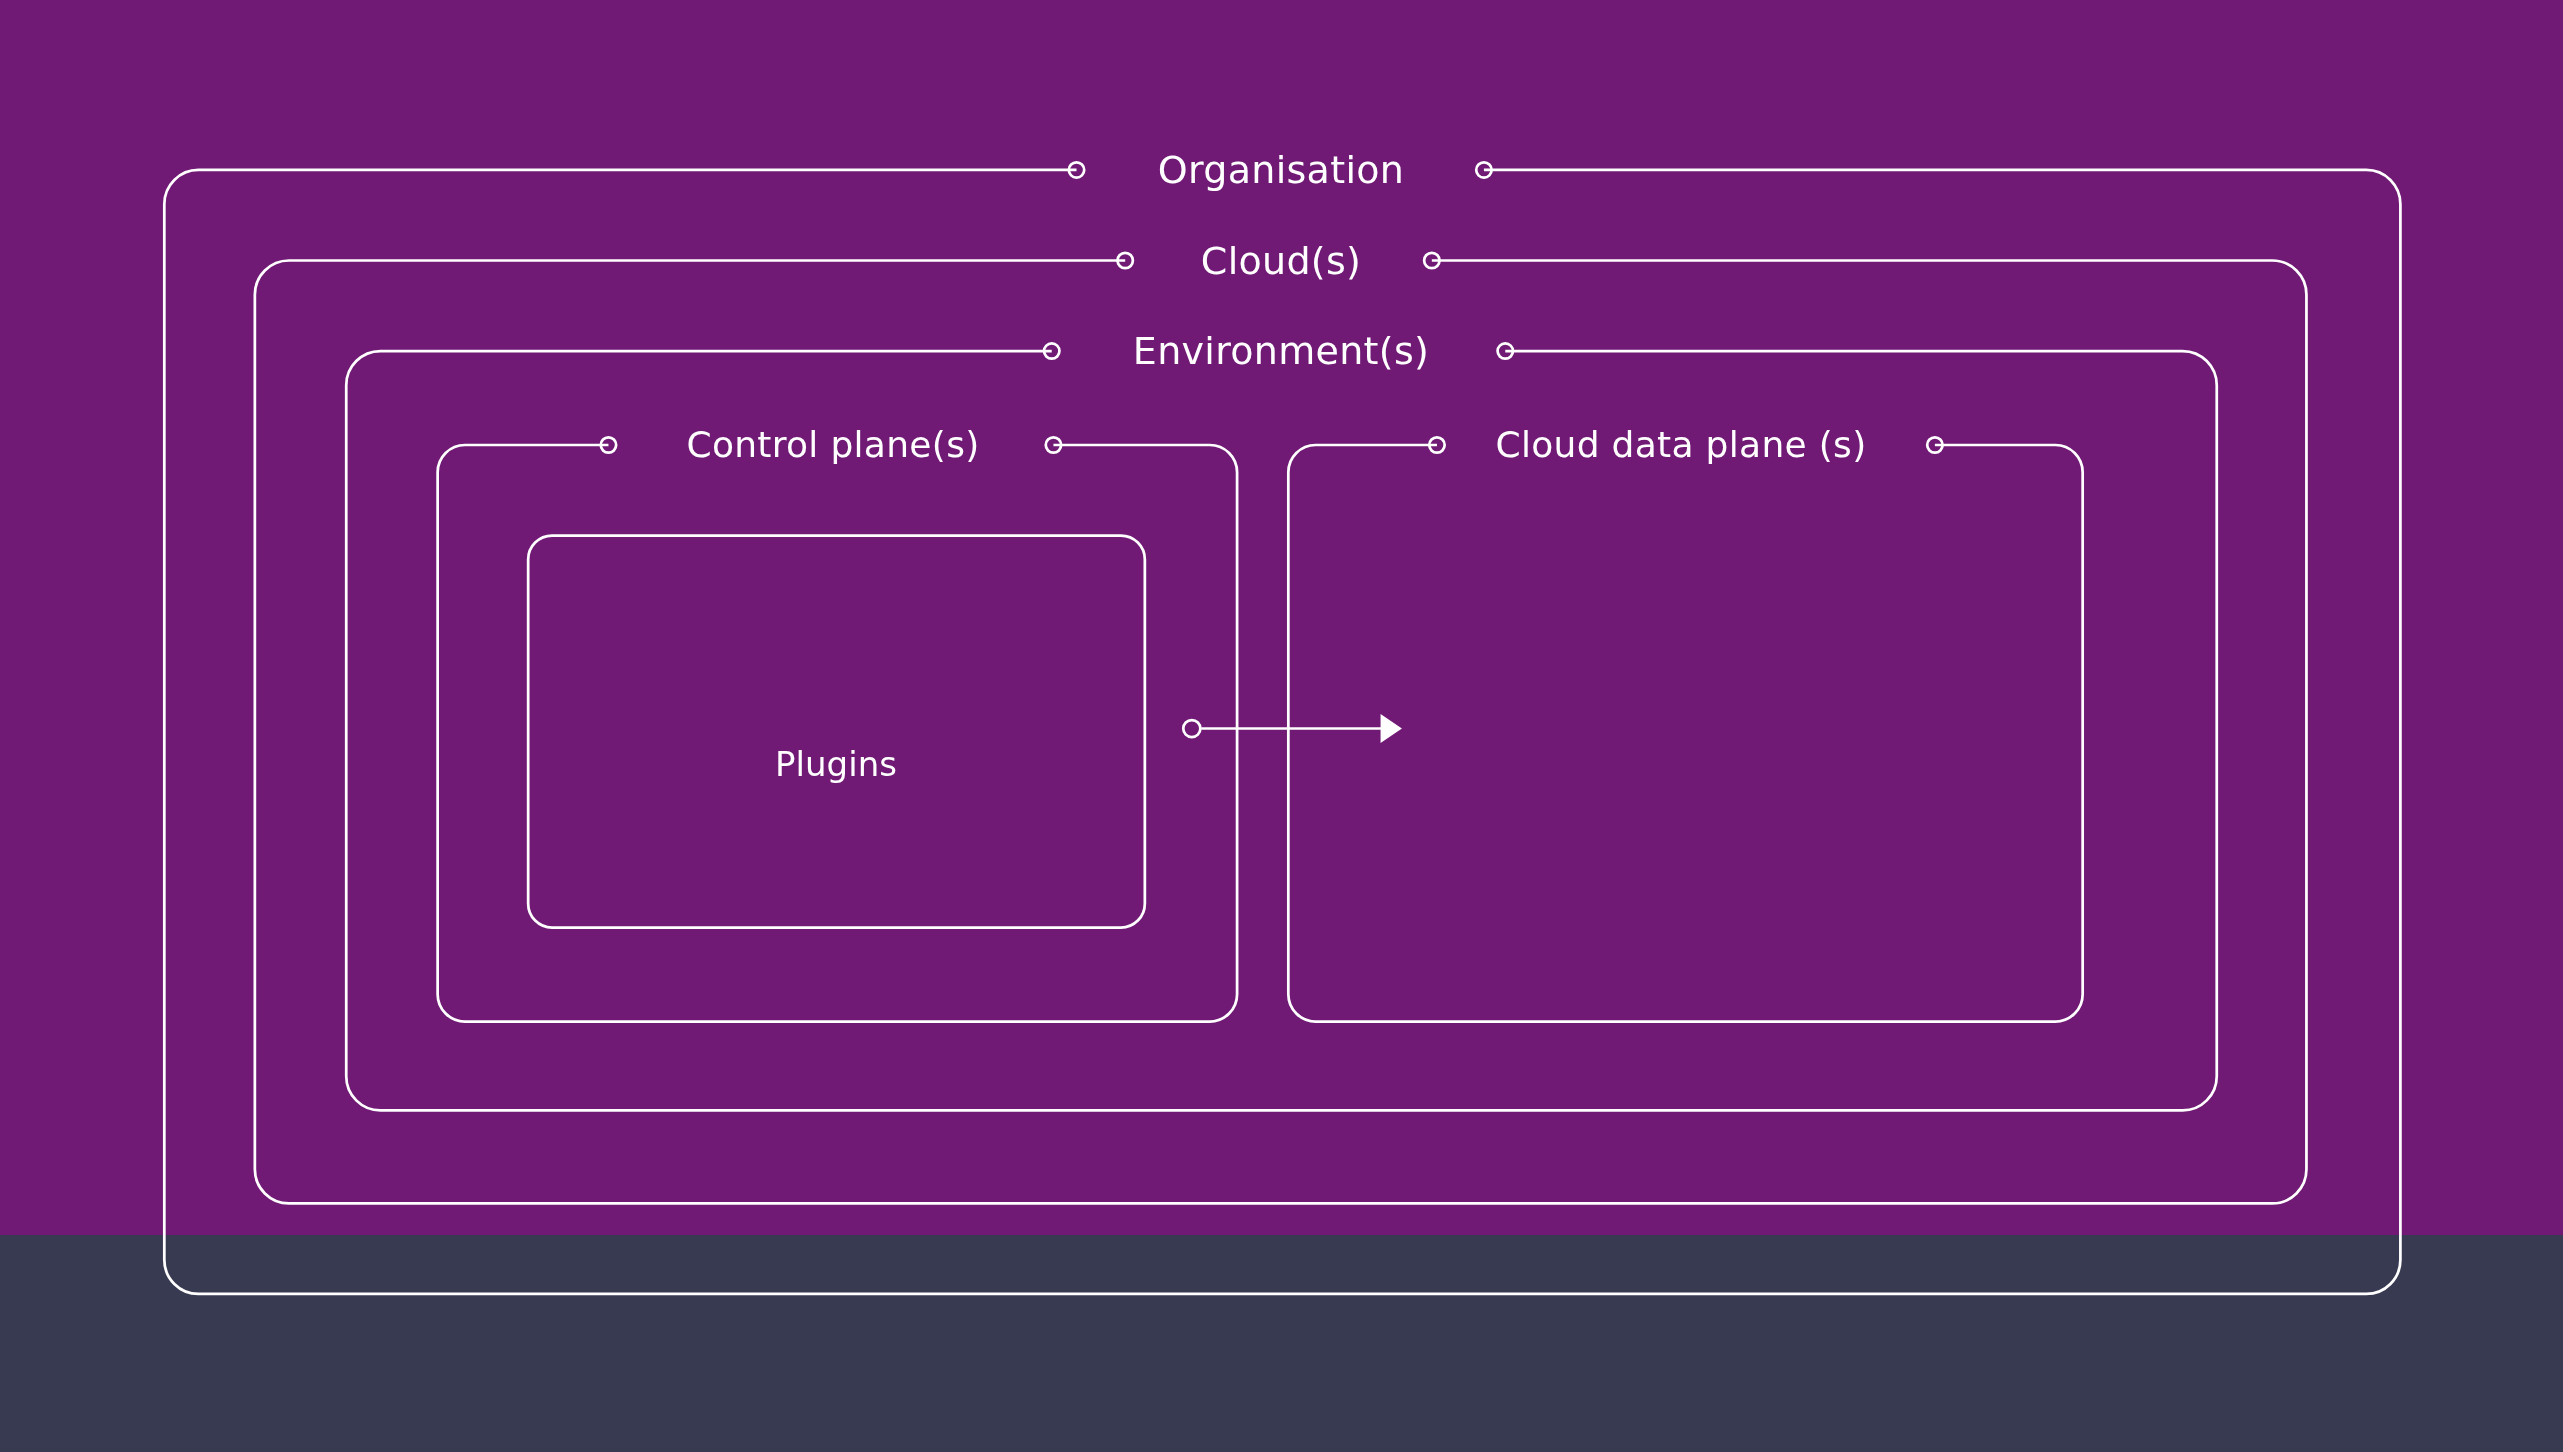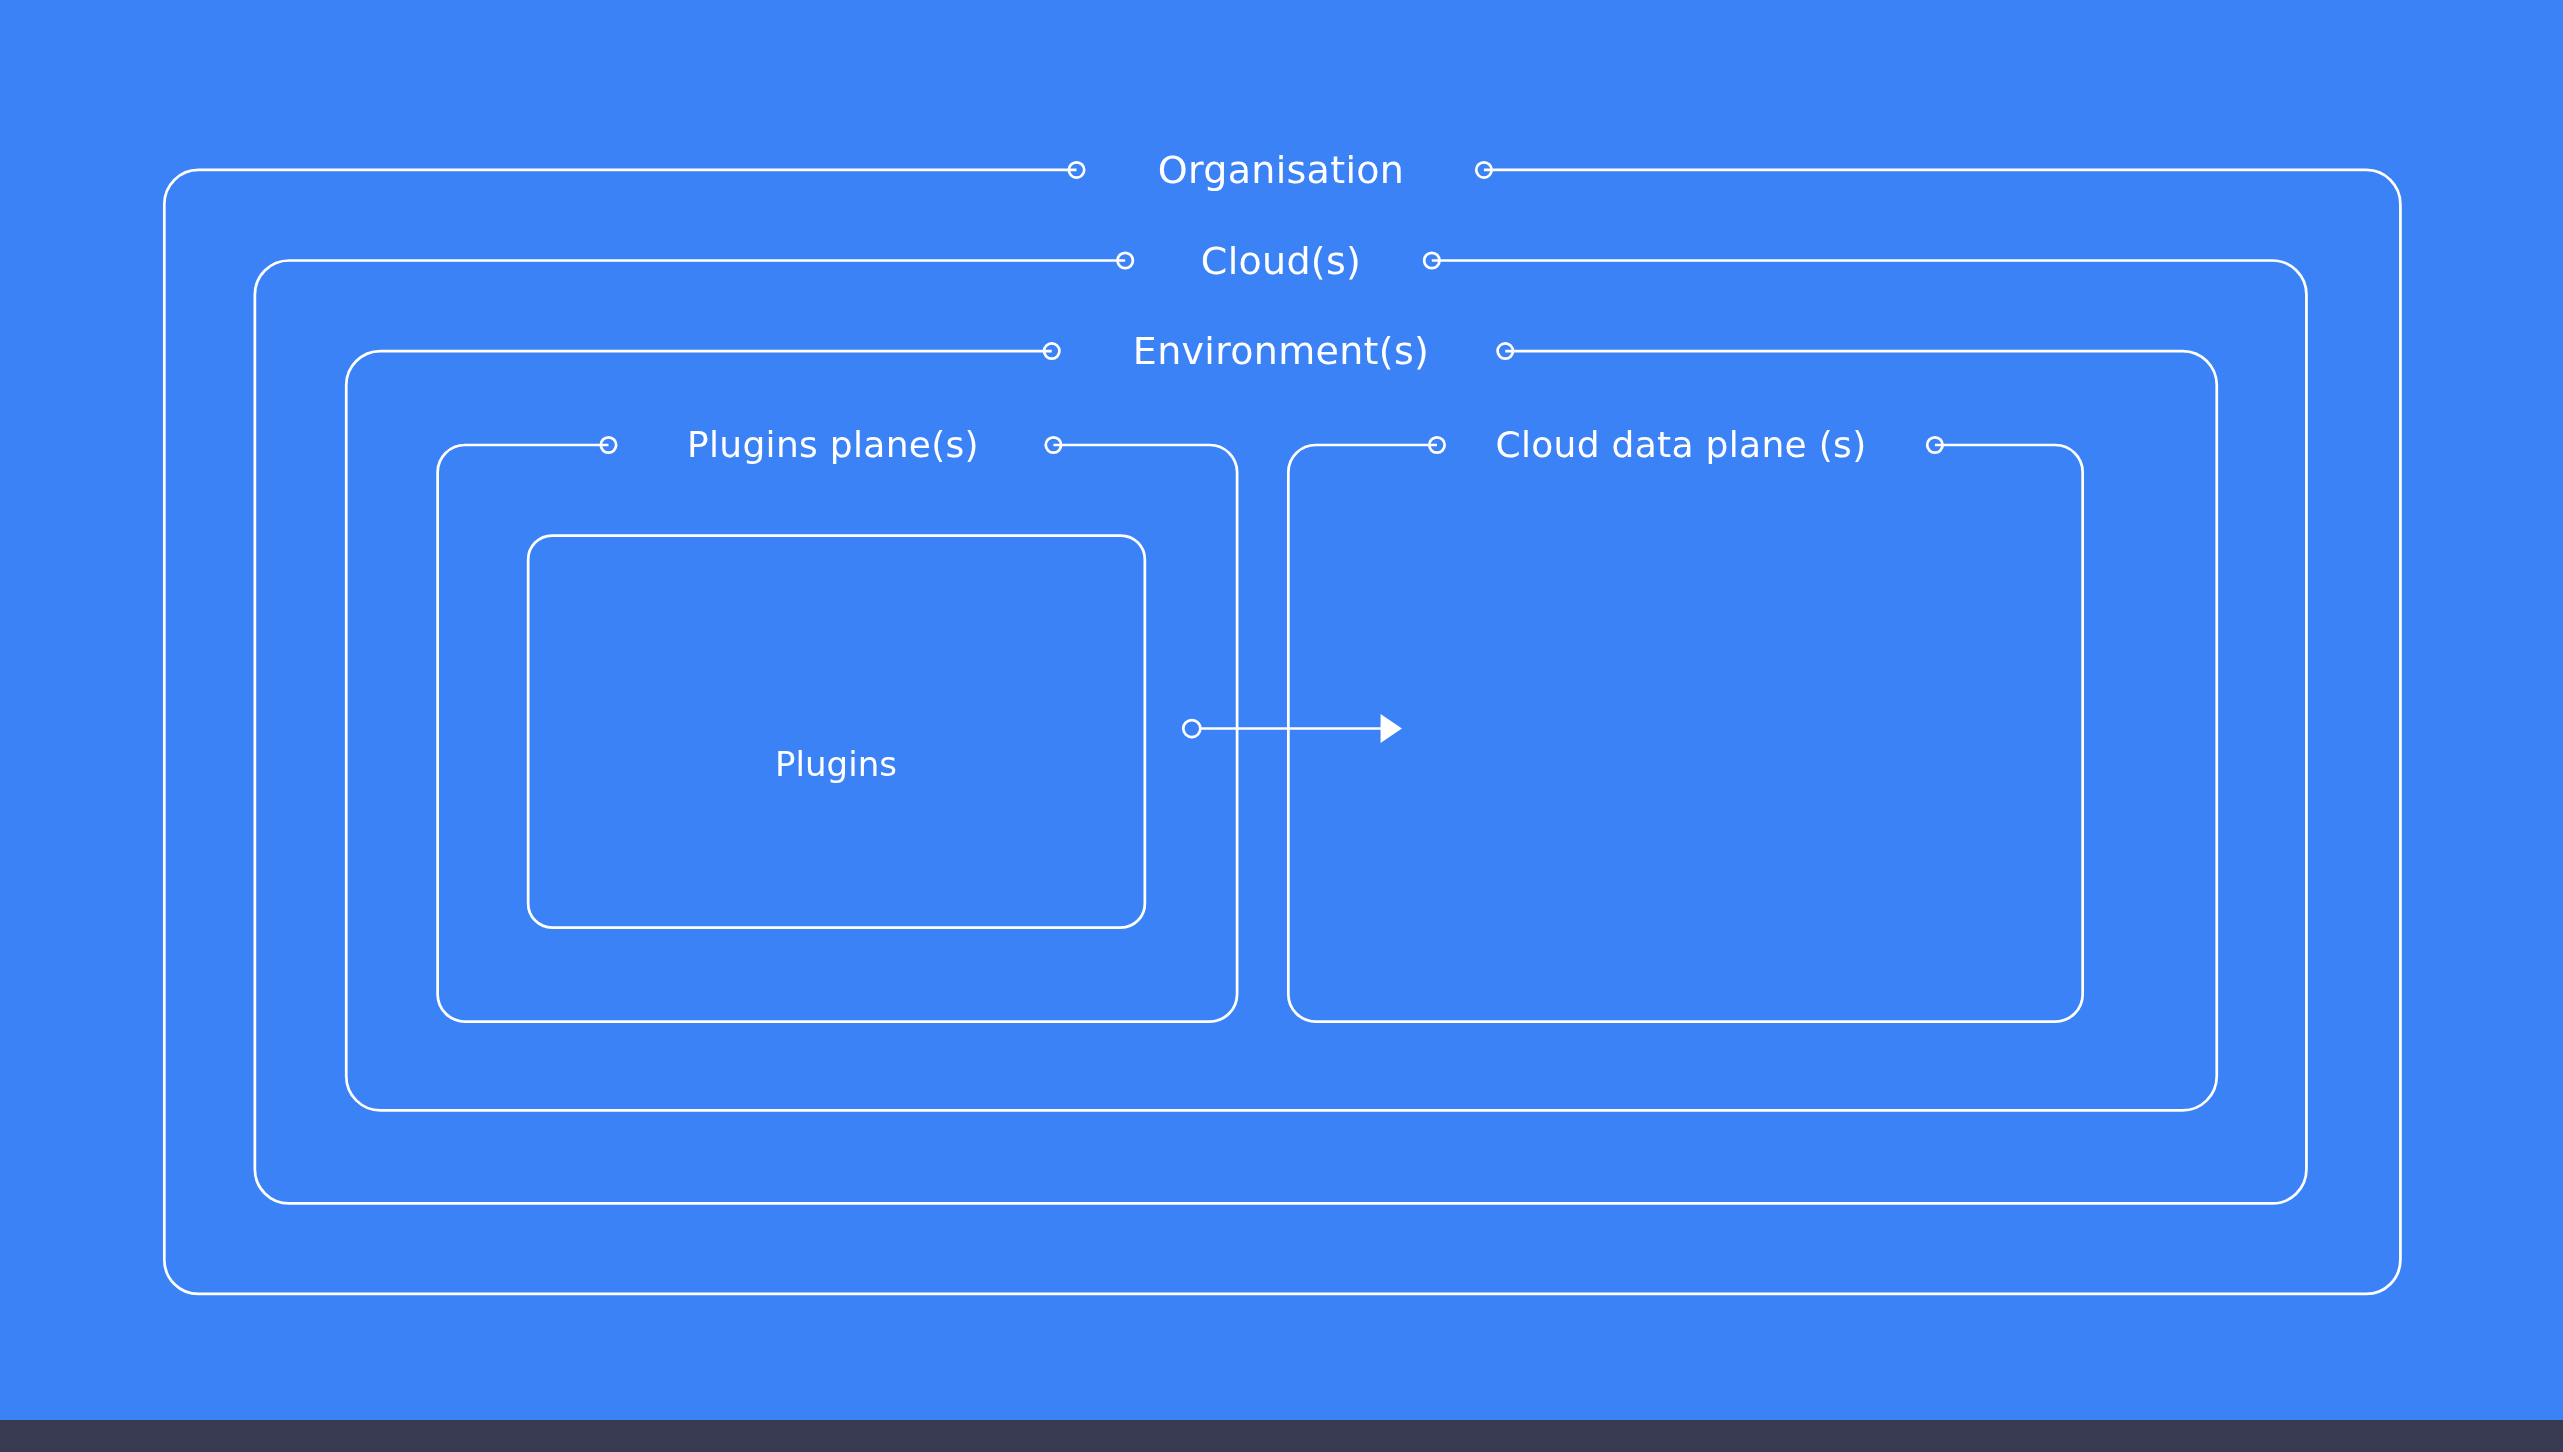--- a/index.html
+++ b/index.html
@@ -10,22 +10,22 @@
   }
   body {
     width: 2563px;
     height: 1452px;
     overflow: hidden;
     font-family: "DejaVu Sans", "Liberation Sans", sans-serif;
   }
   #diagram-root {
     position: relative;
     width: 2563px;
-    height: 1420px;
-    background: #3b82f6;
+    height: 1235px;
+    background: #701a75;
   }
   svg.layer {
     position: absolute;
     left: 0;
     top: 0;
     width: 2563px;
     height: 1452px;
     display: block;
   }
   .frame {
@@ -169,20 +169,20 @@
       <path class="flow-head" d="M 1616 836 L 1641 853 L 1616 870 Z"></path>
     </g>
   </svg>
 
   <div class="caption caption-lvl0" style="left:1281px; top:170px;">Organisation</div>
 
   <div class="caption caption-lvl1" style="left:1281px; top:261px;">Cloud(s)</div>
 
   <div class="caption caption-lvl2" style="left:1281px; top:351px;">Environment(s)</div>
 
-  <div class="caption caption-lvl3" style="left:833px; top:445px;">Plugins plane(s)</div>
+  <div class="caption caption-lvl3" style="left:833px; top:445px;">Control plane(s)</div>
 
   <div class="caption caption-lvl3" style="left:1681px; top:445px;text-align:right;">Cloud data plane (s)</div>
 
   <div class="box-label" style="left:836px; top:731px;margin-top:33px;">Plugins</div>
 
 </div>
 
 
 </body></html>

